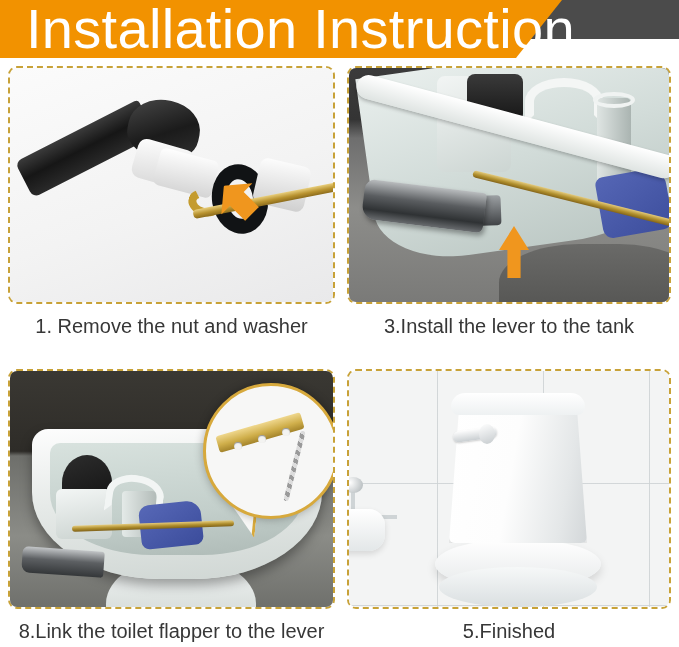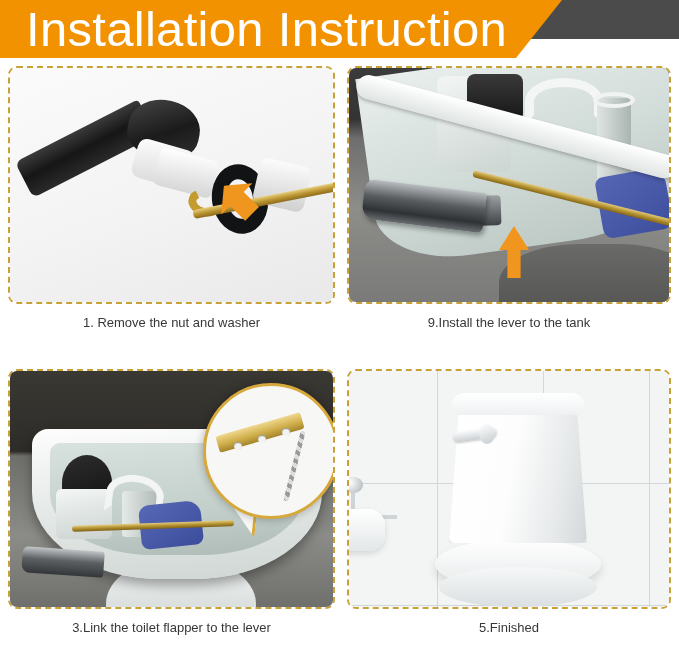--- a/index.html
+++ b/index.html
@@ -35,21 +35,21 @@
     left: 0; top: 0;
     width: 679px;
     height: 58px;
     background: #f29200;
     clip-path: polygon(0 0, 562px 0, 516px 58px, 0 58px);
   }
   .header-title {
     position: absolute;
     left: 26px;
     top: 2px;
-    font-size: 49px;
+    font-size: 56px;
     line-height: 54px;
     color: #ffffff;
     letter-spacing: 0.3px;
     white-space: nowrap;
   }
 
   
   .panel {
     position: absolute;
     border: 2px dashed #c8a238;
@@ -65,21 +65,21 @@
 
   .panel-art {
     position: absolute;
     left: 0; top: 0;
     width: 100%; height: 100%;
   }
 
   .caption {
     position: absolute;
     text-align: center;
-    font-size: 13px;
+    font-size: 20px;
     color: #373737;
     white-space: nowrap;
   }
   .c1 { left: 8px;   top: 315px; width: 327px; }
   .c2 { left: 347px; top: 315px; width: 324px; }
   .c3 { left: 8px;   top: 620px; width: 327px; }
   .c4 { left: 347px; top: 620px; width: 324px; }
 
   
   .p1-bg {
@@ -527,21 +527,21 @@
     <div class="p2-rim"></div>
     <div class="p2-rod"></div>
     <div class="p2-handle-neck"></div>
     <div class="p2-handle"></div>
     <div class="p2-base"></div>
     <div class="arrow-p2">
       <div class="arrow-shape"></div>
     </div>
   </div>
 </div>
-<div class="caption c2">9.Install the lever to the tank</div>
+<div class="caption c2">3.Install the lever to the tank</div>
 
 <div class="panel p3">
   <div class="panel-art">
     <div class="p3-wall"></div>
     <div class="p3-bowl"></div>
     <div class="p3-tank-outer"></div>
     <div class="p3-tank-inner"></div>
     <div class="p3-valve"></div>
     <div class="p3-valve-body"></div>
     <div class="p3-hose"></div>
@@ -552,21 +552,21 @@
     <div class="p3-bubble-tail"></div>
     <div class="p3-bubble">
       <div class="bub-arm"></div>
       <div class="bub-hole" style="left:28px;top:56px"></div>
       <div class="bub-hole" style="left:52px;top:49px"></div>
       <div class="bub-hole" style="left:76px;top:42px"></div>
       <div class="bub-chain"></div>
     </div>
   </div>
 </div>
-<div class="caption c3">3.Link the toilet flapper to the lever</div>
+<div class="caption c3">8.Link the toilet flapper to the lever</div>
 
 <div class="panel p4">
   <div class="panel-art">
     <div class="p4-wall"></div>
     <div class="p4-tiles"></div>
     <div class="p4-tp-arm"></div>
     <div class="p4-tp-knob"></div>
     <div class="p4-tp-roll"></div>
     <div class="p4-seat"></div>
     <div class="p4-bowl"></div>

